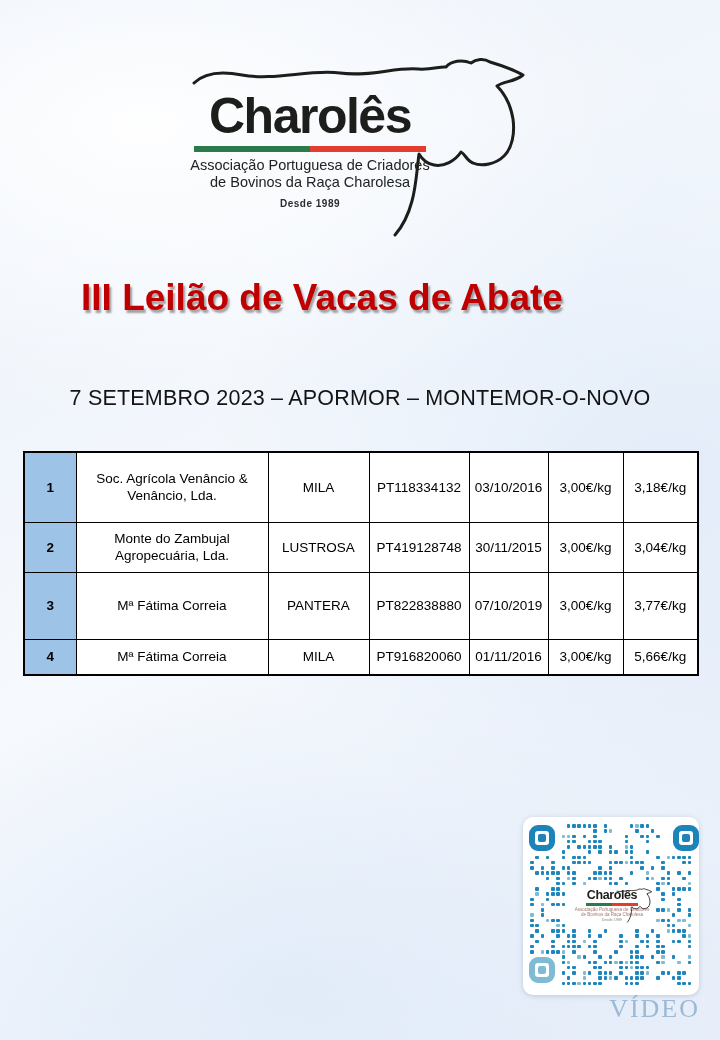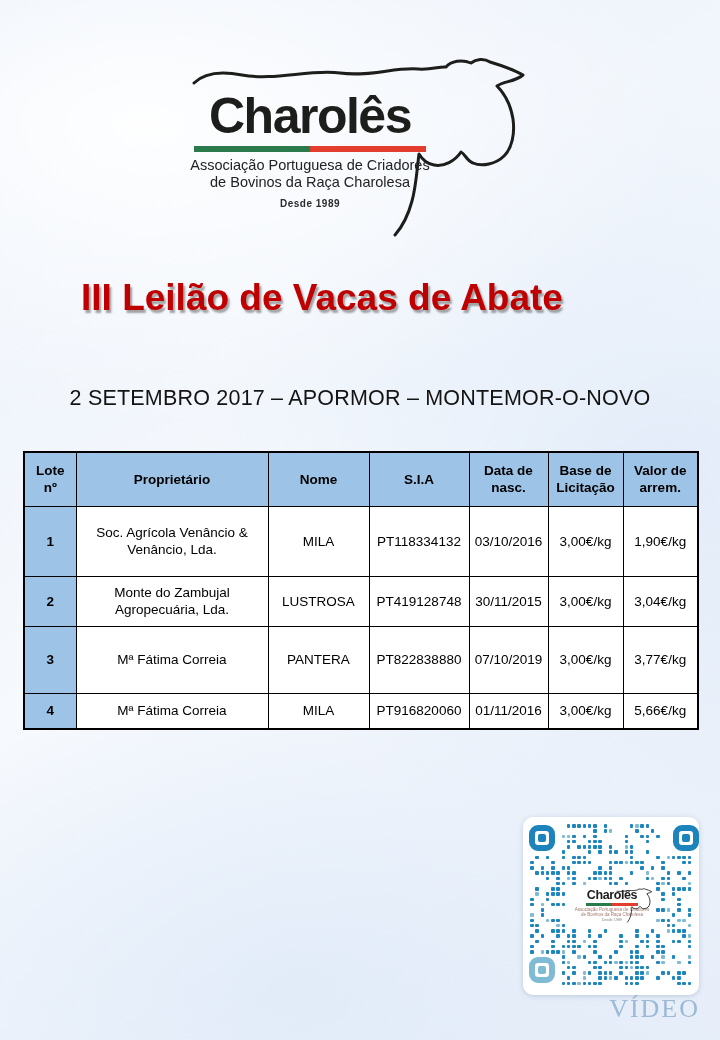--- a/index.html
+++ b/index.html
@@ -82,50 +82,41 @@
   </div>
   <div class="assoc l1">Associação Portuguesa de Criadores</div>
   <div class="assoc l2">de Bovinos da Raça Charolesa</div>
   <div class="since">Desde 1989</div>
 </div>
 
 <div class="title">
   <div style="color: rgb(192, 0, 0);">III Leilão de Vacas de Abate</div>
 </div>
 
-<div class="event">2 SETEMBRO 2017 – APORMOR – MONTEMOR-O-NOVO</div>
+<div class="event">7 SETEMBRO 2023 – APORMOR – MONTEMOR-O-NOVO</div>
 
 <table class="lots">
   <colgroup>
     <col style="width:52px">
       <col style="width:192px">
       <col style="width:101px">
     <col style="width:100px">
       <col style="width:79px">
       <col style="width:75px">
       <col style="width:75px">
   </colgroup>
   <tbody>
-      <tr style="height:54px">
-    <th style="background-color: rgb(157, 195, 230);">Lote nº</th>
-    <th style="background-color: rgb(157, 195, 230);">Proprietário</th>
-    <th style="background-color: rgb(157, 195, 230);">Nome</th>
-    <th style="background-color: rgb(157, 195, 230);">S.I.A</th>
-    <th style="background-color: rgb(157, 195, 230);">Data de nasc.</th>
-    <th style="background-color: rgb(157, 195, 230);">Base de Licitação</th>
-    <th style="background-color: rgb(157, 195, 230);">Valor de arrem.</th>
-  </tr>
   <tr style="height:70px">
     <td style="font-weight: bold; background-color: rgb(157, 195, 230);">1</td>
     <td>Soc. Agrícola Venâncio &amp; Venâncio, Lda.</td>
     <td>MILA</td>
     <td>PT118334132</td>
     <td>03/10/2016</td>
     <td>3,00€/kg</td>
-    <td>1,90€/kg</td>
+    <td>3,18€/kg</td>
   </tr>
   <tr style="height:50px">
     <td style="font-weight: bold; background-color: rgb(157, 195, 230);">2</td>
     <td>Monte do Zambujal Agropecuária, Lda.</td>
     <td>LUSTROSA</td>
     <td>PT419128748</td>
     <td>30/11/2015</td>
     <td>3,00€/kg</td>
     <td>3,04€/kg</td>
   </tr>

